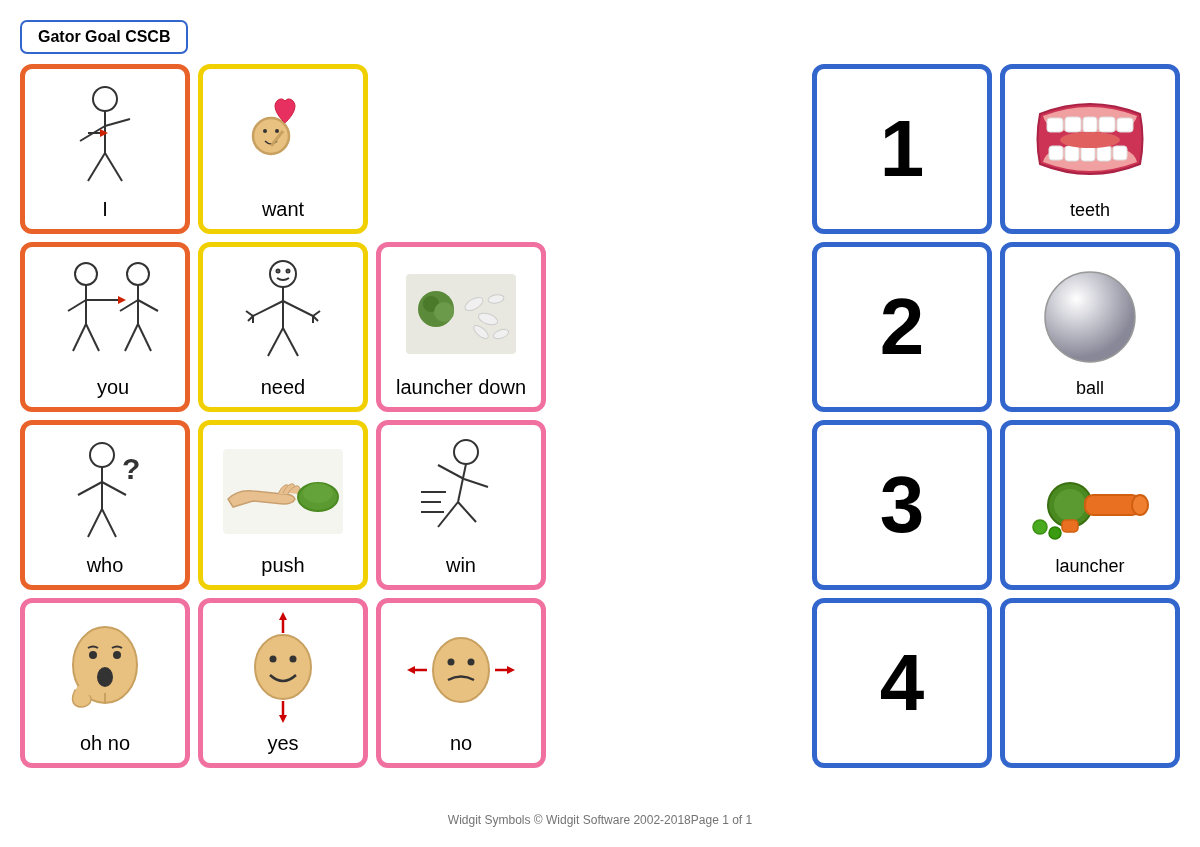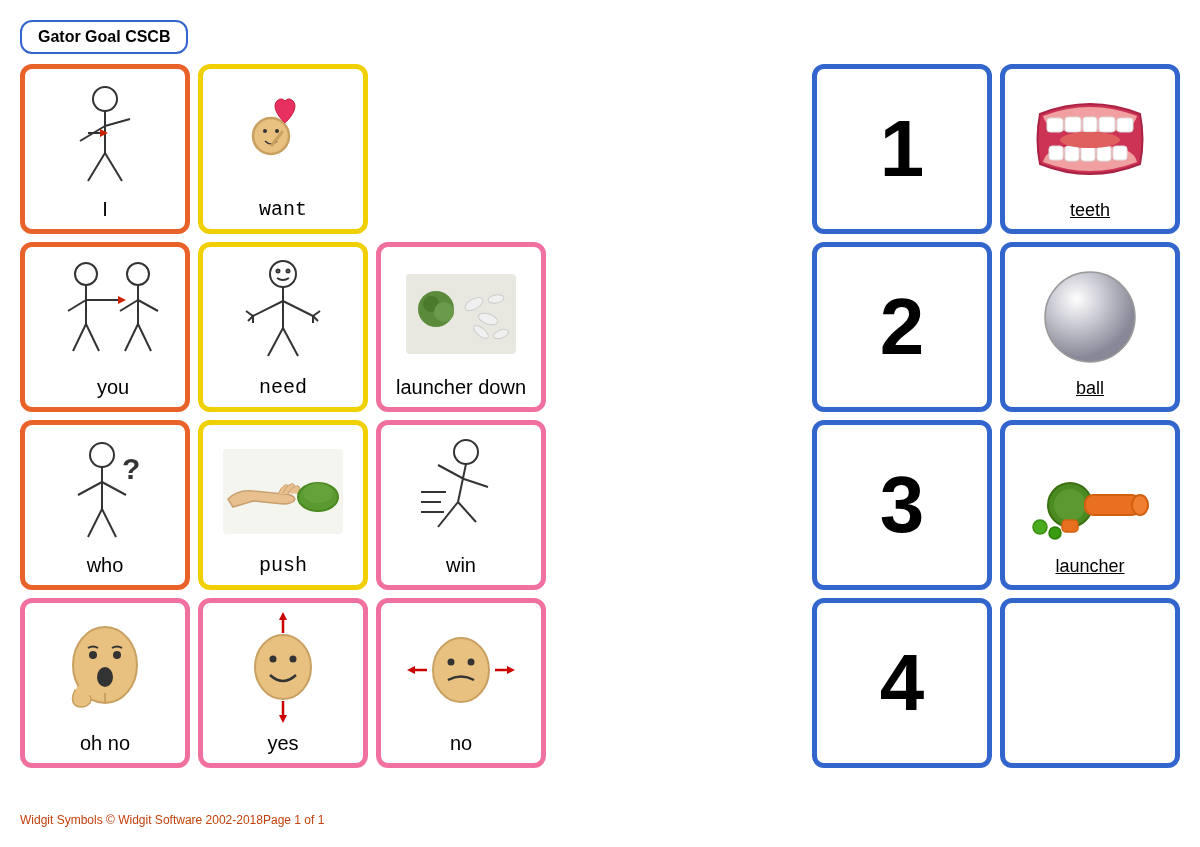--- a/index.html
+++ b/index.html
@@ -16,21 +16,21 @@
       width: 1200px;
       height: 847px;
       padding: 20px;
       display: flex;
       flex-direction: column;
     }
 
     
     .header-box {
       border: 2px solid #3366cc;
-      border-radius: 12px;
+      border-radius: 7px;
       padding: 6px 16px;
       display: inline-block;
       font-size: 16px;
       font-weight: bold;
       margin-bottom: 10px;
       align-self: flex-start;
     }
 
     
     .main-content {
@@ -68,21 +68,21 @@
     }
 
     .card .card-label {
       font-size: 20px;
       font-weight: normal;
       text-align: center;
       margin-top: 4px;
     }
 
     .card.orange { border-color: #e8622a; }
-    .card.yellow { border-color: #f0d000; font-family: Liberation Mono, monospace; }
+    .card.yellow { border-color: #f0d000; }
     .card.pink { border-color: #f070a0; }
 
     
     .right-section {
       margin-left: auto;
       display: flex;
       align-items: flex-start;
     }
 
     .right-grid {
@@ -104,36 +104,35 @@
 
     .right-card .card-number {
       font-size: 80px;
       font-weight: 900;
       line-height: 1;
     }
 
     .right-card .card-label {
       font-size: 18px;
       text-align: left;
-      text-decoration: underline;
     }
 
     .right-card .card-image {
       flex: 1;
       display: flex;
       align-items: center;
       justify-content: center;
     }
 
     
     .footer {
       display: flex;
-      justify-content: flex-start;
+      justify-content: center;
       font-size: 12px;
-      color: #c2410c;
+      color: #737373;
       margin-top: 8px;
     }
 
     
     svg { overflow: visible; }
 
     
     .stick-figure circle { fill: none; stroke: #333; stroke-width: 2; }
     .stick-figure line { stroke: #333; stroke-width: 2; }
     .stick-figure path { fill: none; stroke: #333; stroke-width: 2; }

